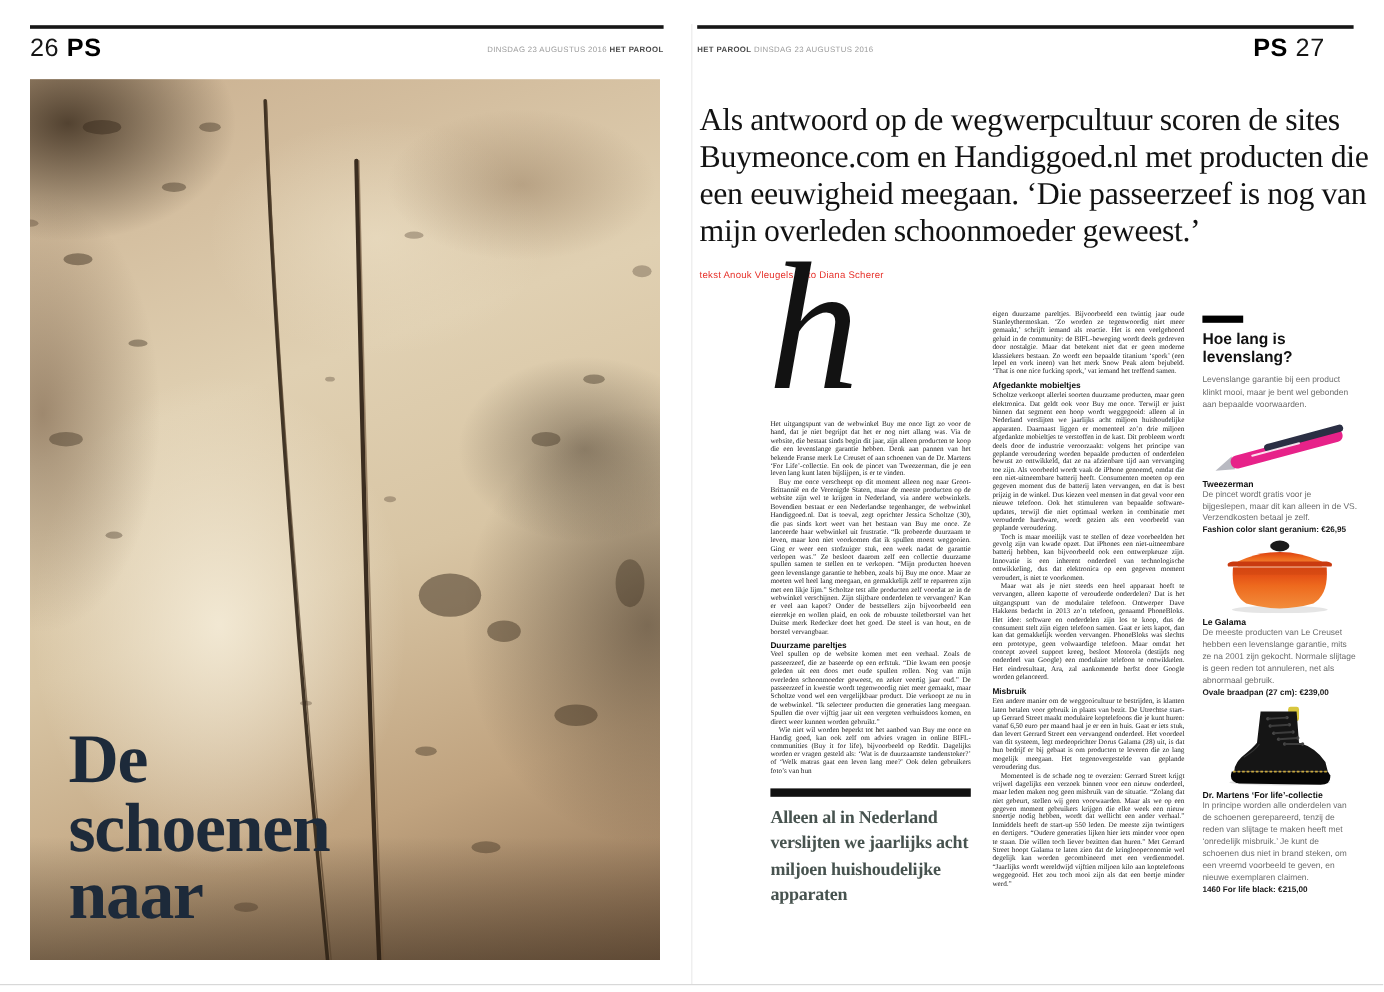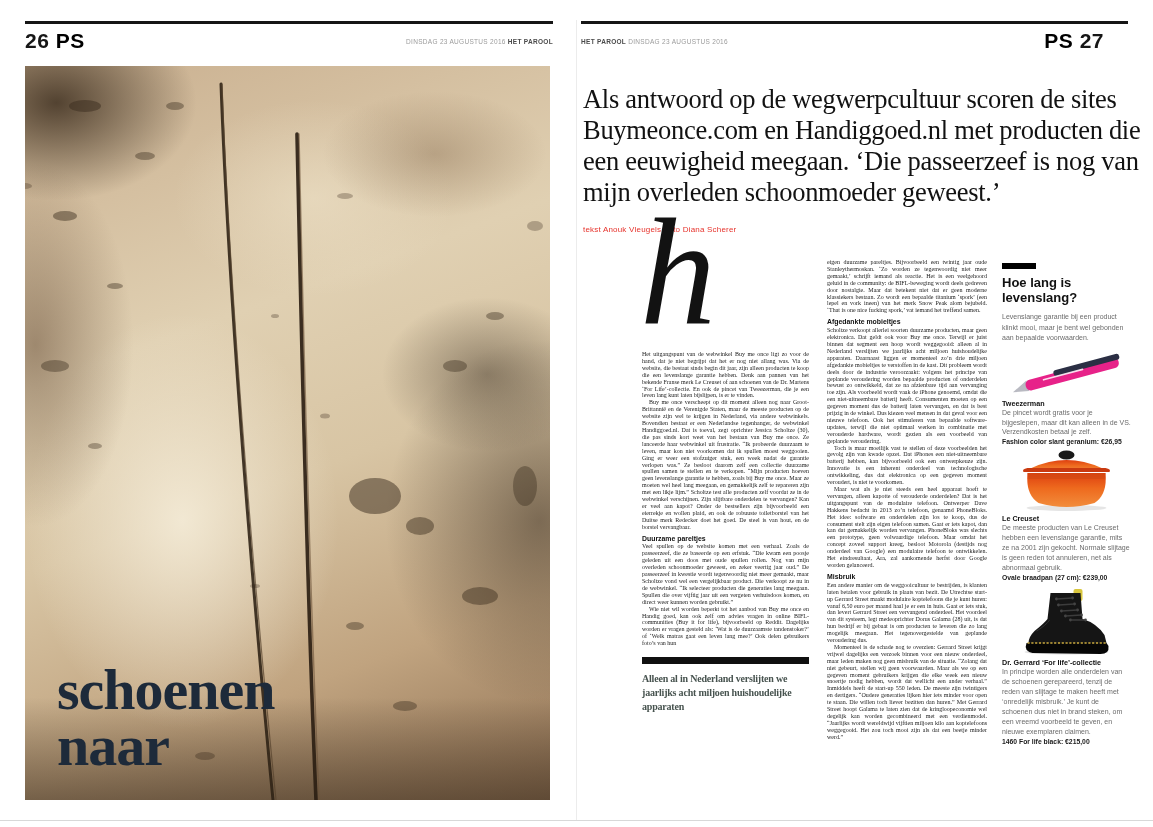--- a/index.html
+++ b/index.html
@@ -3,21 +3,21 @@
 <meta charset="utf-8">
 <style>
   html,body{margin:0;padding:0;background:#ffffff;}
   .stage{position:relative;width:1153px;height:827px;background:#ffffff;overflow:hidden;
          font-family:"Liberation Sans",sans-serif;color:#1e1e1e;}
   
   .rule-top{position:absolute;top:21px;height:3px;background:#161616;}
   .rule-left{left:25px;width:528px;}
   .rule-right{left:581px;width:547px;}
   .folio{position:absolute;top:29px;font-size:21px;letter-spacing:.5px;}
-  .folio b{font-weight:bold;color:#161616;}
+  .folio b{font-weight:normal;color:#161616;}
   .folio span.sec{color:#000000;font-weight:bold;}
   .dateline{position:absolute;top:38px;font-size:6.5px;color:#9b9b9b;letter-spacing:.3px;}
   .dateline b{color:#4a4a4a;}
   .fold-line{position:absolute;left:576px;top:20px;width:1px;height:800px;background:#ececec;}
   .rule-bottom{position:absolute;left:0;top:820px;width:1153px;height:1px;background:#d8d8d8;}
   
   .photo{position:absolute;left:25px;top:66px;width:525px;height:734px;overflow:hidden;
     background:
       linear-gradient(to top, rgba(58,44,30,.55), rgba(58,44,30,0) 14%),
       radial-gradient(ellipse 200px 140px at 6% 5%, rgba(52,38,24,.8), rgba(52,38,24,0) 70%),
@@ -42,21 +42,21 @@
     font-style:italic;font-size:152px;line-height:1;color:#121212;}
   .col{position:absolute;font-family:"Liberation Serif",serif;font-size:6px;line-height:6.9px;
     color:#222;text-align:justify;}
   .col p{margin:0;}
   .col p.ind{text-indent:7px;}
   .subhead{font-family:"Liberation Sans",sans-serif;font-weight:bold;font-size:6.9px;
     margin:5px 0 1px;color:#111;text-align:left;}
   .col1{left:642px;top:351px;width:167px;}
   .col2{left:827px;top:259px;width:160px;}
   .quote-bar{width:100%;height:7px;background:#101010;margin:10px 0 8px;}
-  .pullquote{font-family:"Liberation Serif",serif;font-weight:bold;font-size:10px;
+  .pullquote{font-family:"Liberation Serif",serif;font-weight:bold;font-size:15px;
     line-height:1.42;color:#47534f;text-align:left;letter-spacing:-.2px;}
   
   .sidebar{position:absolute;left:1002px;top:263px;width:129px;}
   .sb-bar{width:34px;height:6px;background:#000;}
   .sb-head{font-size:13px;font-weight:bold;line-height:1.12;color:#111;margin:7px 0 7px;}
   .sb-intro{font-size:7px;line-height:1.5;color:#6b6b6b;margin-bottom:4px;}
   .sb-img{display:block;margin:4px 0 3px;}
   .sb-name{font-size:7.2px;font-weight:bold;color:#111;margin-top:0;}
   .sb-desc{font-size:7px;line-height:1.42;color:#6b6b6b;}
   .sb-price{font-size:6.8px;font-weight:bold;color:#1a1a1a;margin-top:1px;}
@@ -116,20 +116,21 @@
           <ellipse cx="420, " cy="120" rx="7" ry="3" opacity=".3"></ellipse>
         <ellipse cx="150" cy="40" rx="9" ry="4" opacity=".4"></ellipse>
           <ellipse cx="250" cy="250" rx="4" ry="2" opacity=".3"></ellipse>
         <ellipse cx="300" cy="350" rx="5" ry="2.5" opacity=".3"></ellipse>
           <ellipse cx="230" cy="520" rx="5" ry="2" opacity=".3"></ellipse>
         <ellipse cx="500" cy="420" rx="12" ry="20" opacity=".4"></ellipse>
           <ellipse cx="510" cy="160" rx="8" ry="5" opacity=".3"></ellipse>
       </g>
     </svg>
     <div class="photo-headline">
+      <div>De</div>
       <div>schoenen</div>
       <div>naar</div>
     </div>
   </div>
 
   <div class="standfirst"><span>Als antwoord op de wegwerpcultuur scoren de sites Buymeonce.com en Handiggoed.nl met producten die een eeuwigheid meegaan. ‘Die passeerzeef is nog van mijn overleden schoonmoeder geweest.’ </span><span class="byline">tekst Anouk Vleugels, foto Diana Scherer</span>
   </div>
 
   <div class="dropcap">h</div>
 
@@ -179,21 +180,21 @@
             <stop offset="1" stop-color="#f28d3c"></stop>
         </linearGradient>
       </defs>
       <ellipse cx="55" cy="59" rx="40" ry="3" fill="#000" opacity=".1"></ellipse>
       <ellipse cx="55" cy="6" rx="8" ry="4.5" fill="#191919"></ellipse>
       <path d="M20,19 Q55,3 90,19 L90,23 L20,23 Z" fill="url(#potg)"></path>
       <path d="M12,23 Q10,20 16,19 L94,19 Q100,20 98,23 Z" fill="#c93a10"></path>
       <path d="M16,24 L94,24 Q96,46 83,54 Q55,62 27,54 Q14,46 16,24 Z" fill="url(#potg)"></path>
       <path d="M16,24 L94,24 L93,30 L17,30 Z" fill="#d14a12" opacity=".6"></path>
     </svg>
-    <div class="sb-name">Le Creuset</div>
+    <div class="sb-name">Le Galama</div>
     <div class="sb-desc">De meeste producten van Le Creuset hebben een levenslange garantie, mits ze na 2001 zijn gekocht. Normale slijtage is geen reden tot annuleren, net als abnormaal gebruik.</div>
     <div class="sb-price">Ovale braadpan (27 cm): €239,00</div>
 
     <svg class="sb-img" width="129" height="70" viewBox="0 0 100 70">
       <ellipse cx="50" cy="67" rx="42" ry="2.5" fill="#000" opacity=".12"></ellipse>
       <rect x="57" y="4" width="9" height="12" rx="2" fill="#d8c63e"></rect>
       <path d="M34,8 L64,8 L66,34 Q80,38 88,50 L90,58 L12,58 Q12,52 18,46 Q28,38 31,34 Z" fill="#151515"></path>
       <path d="M10,58 Q7,66 16,68 L84,69 Q93,69 92,61 L90,58 Z" fill="#060606"></path>
       <path d="M11,58 L90,58" stroke="#caa93f" stroke-width="1.3" stroke-dasharray="2.2,1.6" fill="none"></path>
       <g fill="#4a4a4a">
@@ -206,18 +207,18 @@
           <circle cx="58" cy="19" r="1.4"></circle>
           <circle cx="61" cy="25" r="1.4"></circle>
         <circle cx="65" cy="30" r="1.4"></circle>
           <circle cx="69" cy="35" r="1.4"></circle>
       </g>
       <g stroke="#3c3c3c" stroke-width="1.6">
         <path d="M40,14 L56,13 M42,20 L58,19 M45,26 L61,25 M49,31 L65,30 M54,35 L69,35"></path>
       </g>
       <path d="M20,46 Q30,40 33,35" stroke="#333" stroke-width="1" fill="none"></path>
     </svg>
-    <div class="sb-name">Dr. Gerrard ‘For life’-collectie</div>
+    <div class="sb-name">Dr. Martens ‘For life’-collectie</div>
     <div class="sb-desc">In principe worden alle onderdelen van de schoenen gerepareerd, tenzij de reden van slijtage te maken heeft met ‘onredelijk misbruik.’ Je kunt de schoenen dus niet in brand steken, om een vreemd voorbeeld te geven, en nieuwe exemplaren claimen.</div>
     <div class="sb-price">1460 For life black: €215,00</div>
   </div>
 
 </div>
 
 </body></html>

